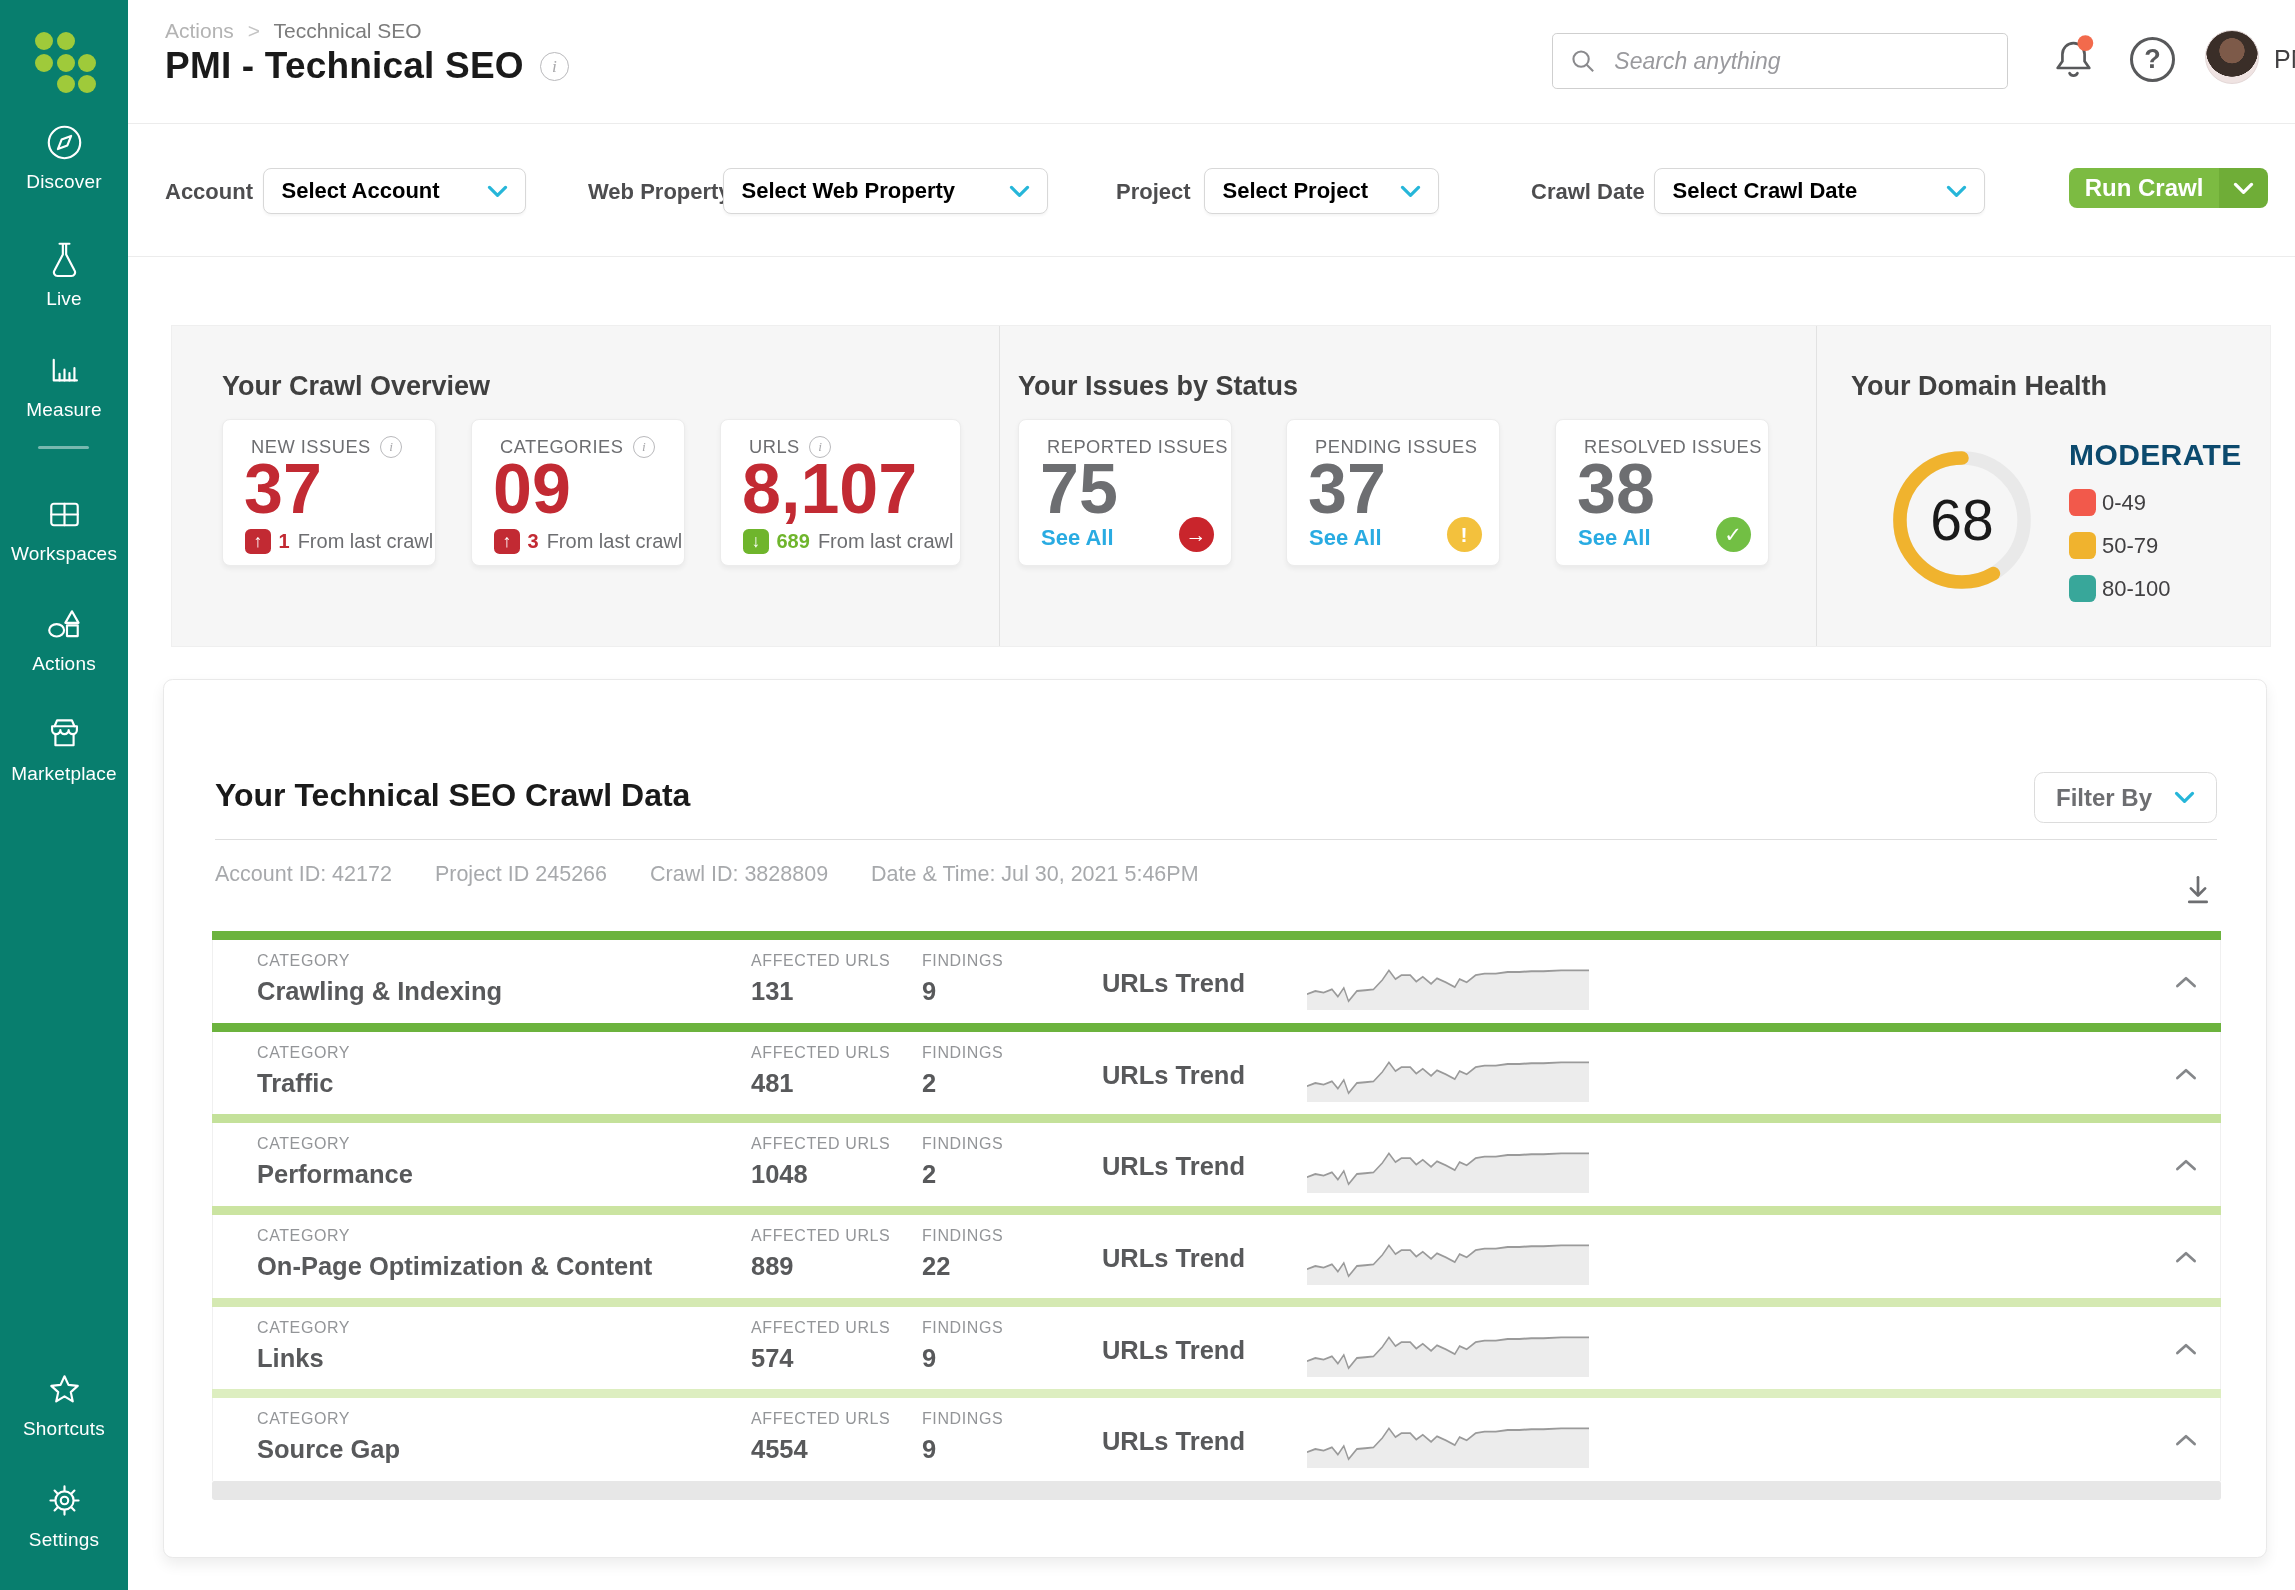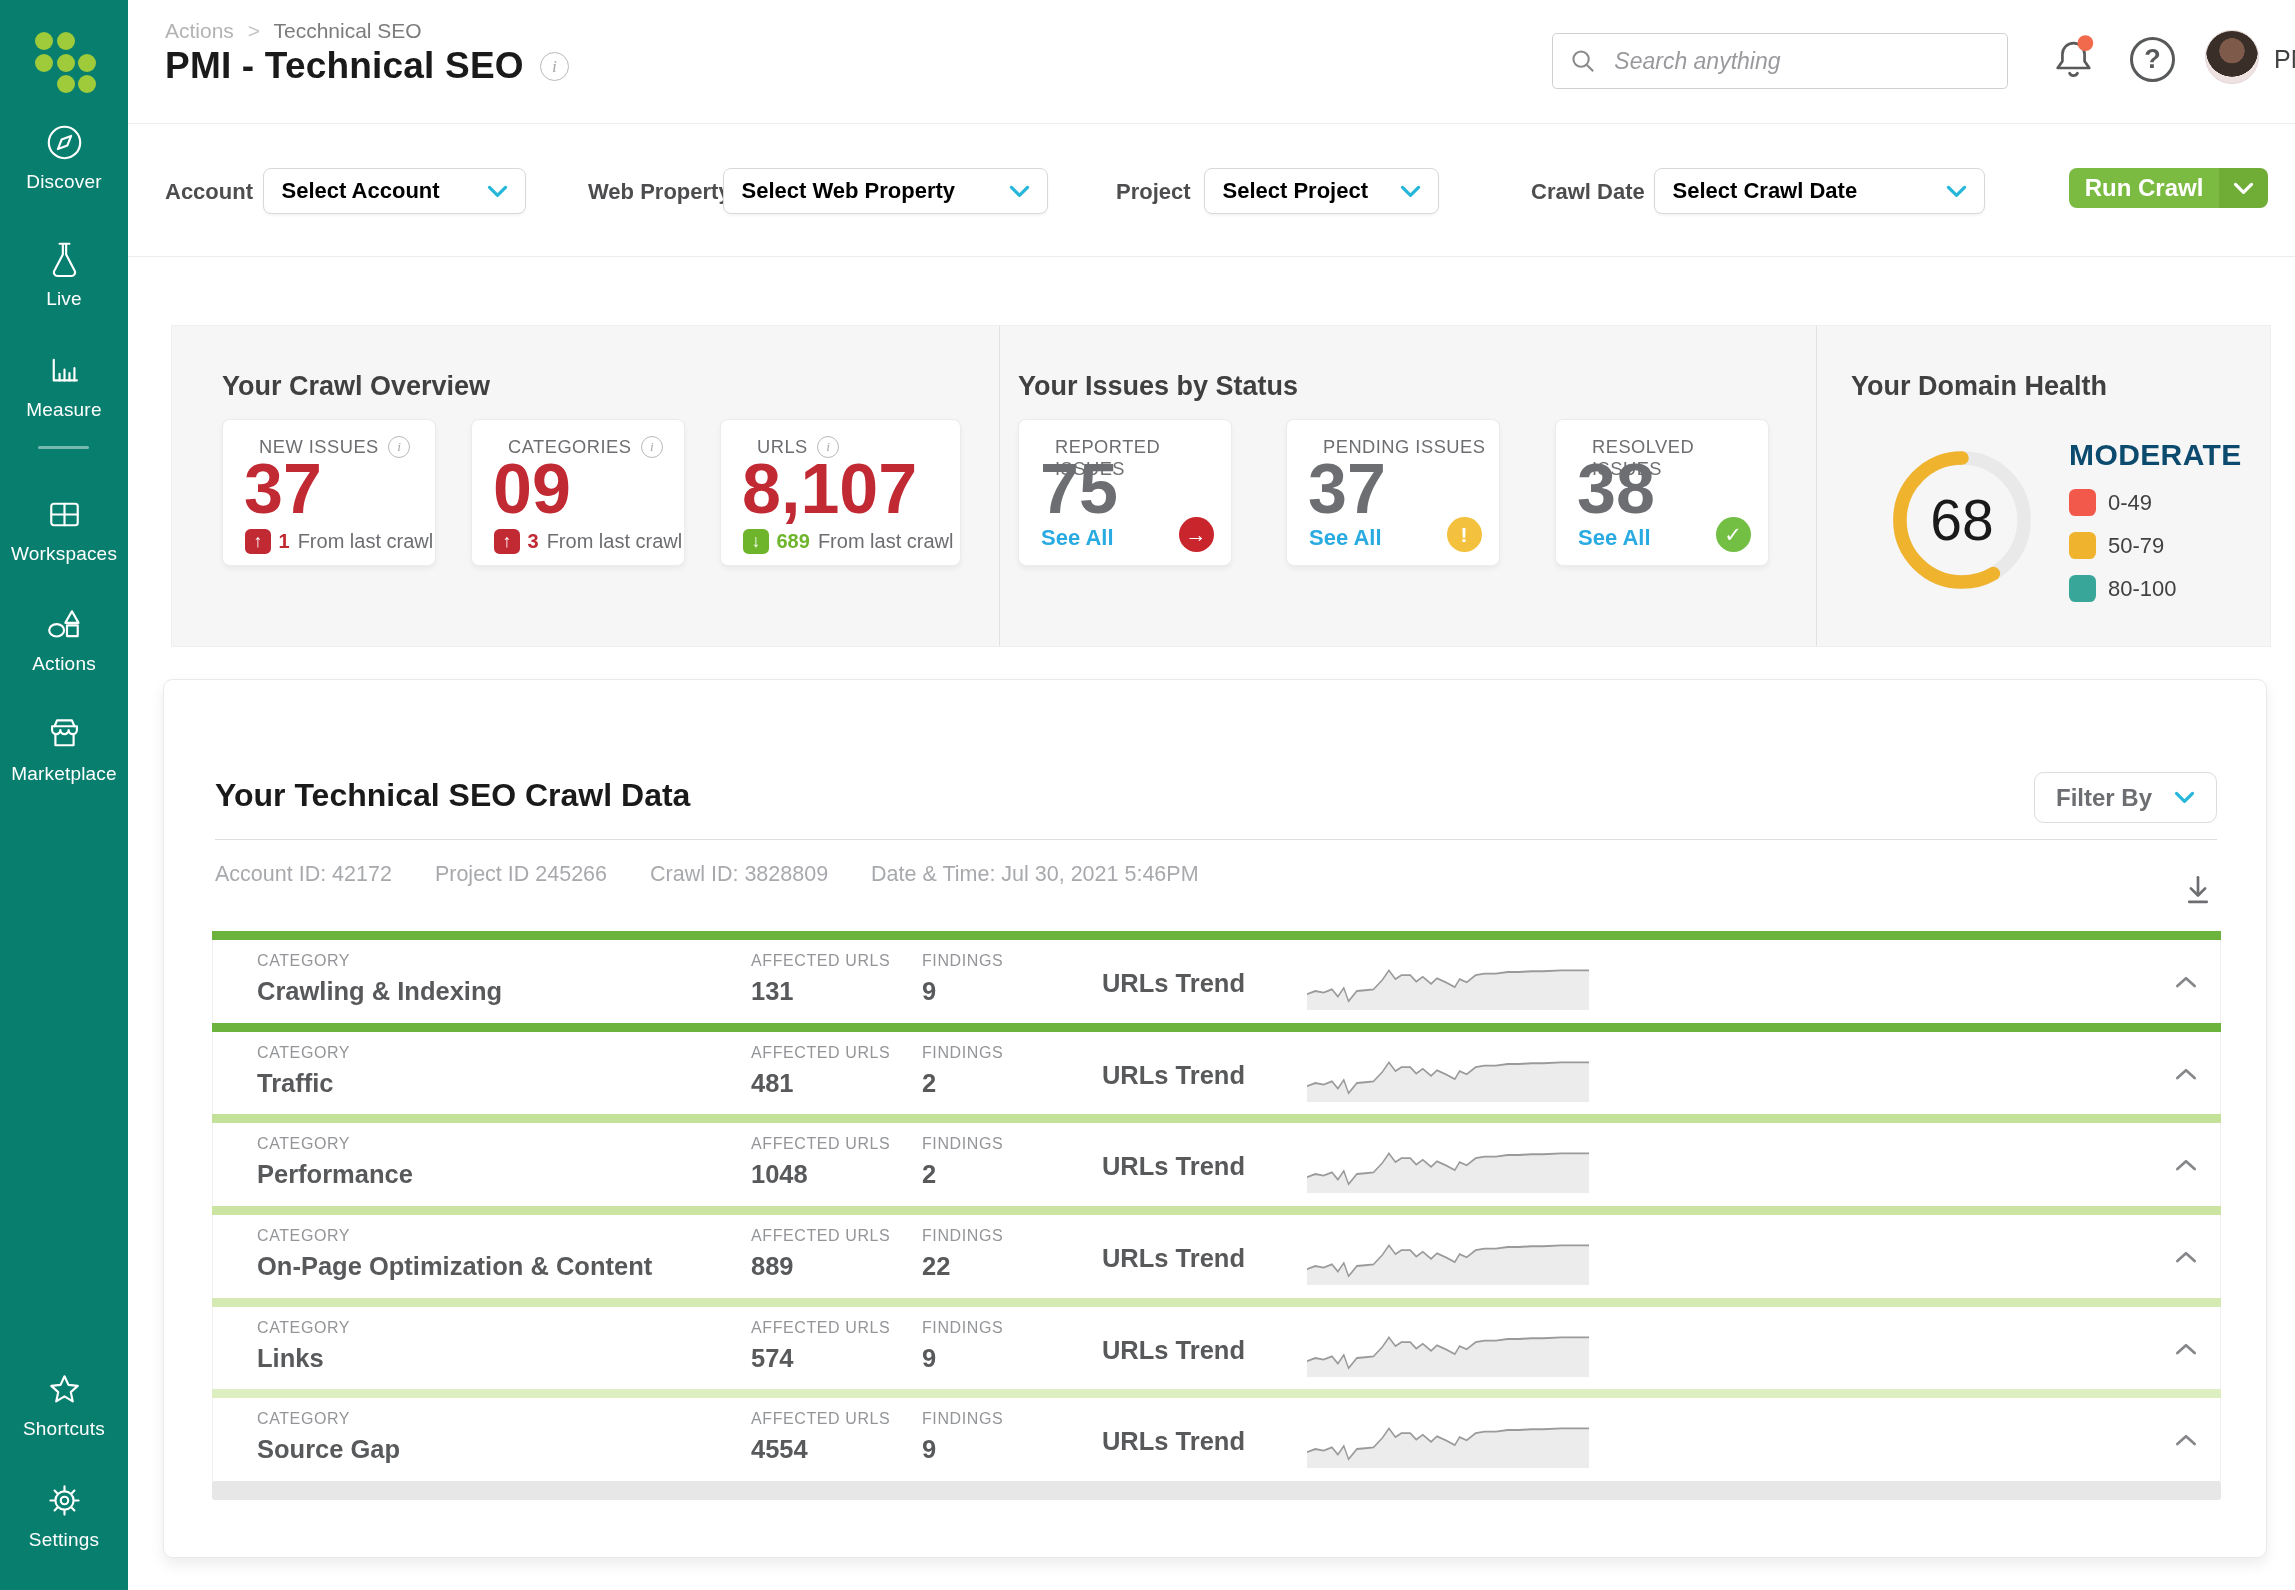--- a/index.html
+++ b/index.html
@@ -62,42 +62,42 @@
   .run-crawl .rc-arrow{width:49px;background:#6FAD37;display:flex;align-items:center;justify-content:center;}
   .run-crawl .rc-arrow polyline{stroke:#fff;}
 
   
   .strip{position:absolute;left:171px;top:325px;width:2100px;height:322px;background:#F6F6F6;
          border:0.8px solid #EFEFEF;}
   .strip-divider{position:absolute;top:0;bottom:0;width:0.8px;background:#E2E2E2;}
   .sec-title{position:absolute;font-size:27px;font-weight:bold;color:#404040;}
   .ovr-card{position:absolute;top:93px;height:147px;background:#fff;border:0.8px solid #ECECEC;
             border-radius:8px;box-shadow:0 2.4px 4.8px rgba(0,0,0,.05);}
-  .card-label{position:absolute;left:36px;top:16px;display:flex;align-items:center;gap:9.6px;
+  .card-label{position:absolute;left:28px;top:16px;display:flex;align-items:center;gap:9.6px;
               font-size:18.3px;color:#6D6E71;letter-spacing:0.5px;}
   .card-label .info-icon{width:22px;height:22px;font-size:13.5px;border-width:1.6px;}
   .card-num{position:absolute;left:21px;top:33px;font-size:70px;font-weight:bold;line-height:1.05;}
   .num-red{color:#C22A33;}
   .num-gray{color:#6D6E71;}
   .delta-row{position:absolute;left:22px;bottom:11px;display:flex;align-items:center;gap:8px;
              font-size:20px;color:#6D6E71;}
   .delta-badge{width:25.5px;height:25.5px;border-radius:5.6px;color:#fff;font-size:17.5px;font-weight:bold;
                display:flex;align-items:center;justify-content:center;}
   .delta-num{font-weight:bold;}
   .see-all{position:absolute;left:22px;bottom:14.3px;font-size:22px;font-weight:bold;color:#29ABE2;cursor:pointer;}
   .status-icon{position:absolute;right:17.5px;bottom:12.8px;width:35px;height:35px;border-radius:50%;
                color:#fff;display:flex;align-items:center;justify-content:center;
                font-size:21px;font-weight:bold;}
   
   .donut-wrap{position:absolute;left:1712px;top:116px;width:156px;height:156px;}
   .donut-score{position:absolute;left:0;top:0;width:156px;height:156px;display:flex;align-items:center;
                justify-content:center;font-size:57px;color:#1A1A1A;}
   .dh-rating{position:absolute;left:1897px;top:112px;font-size:30px;font-weight:bold;color:#0c4a6e;
              letter-spacing:0.4px;}
-  .legend-item{position:absolute;left:1897px;display:flex;align-items:center;gap:12px;}
+  .legend-item{position:absolute;left:1897px;display:flex;align-items:center;gap:6px;}
   .legend-swatch{width:27px;height:27px;border-radius:6.4px;}
   .legend-label{font-size:22px;color:#414042;}
 
   
   .table-card{position:absolute;left:163px;top:679px;width:2104px;height:879px;background:#fff;
               border:0.8px solid #E9E9E9;border-radius:9.6px;box-shadow:0 6.4px 14.3px rgba(0,0,0,.07);}
   .tc-heading{position:absolute;left:51px;top:97px;font-size:32px;font-weight:bold;color:#1A1A1A;}
   .filter-by{position:absolute;left:1870px;top:92px;width:183px;height:51px;border:1.6px solid #DCDCDC;
              border-radius:9.6px;display:flex;align-items:center;justify-content:space-between;
              padding:0 21px;cursor:pointer;}

